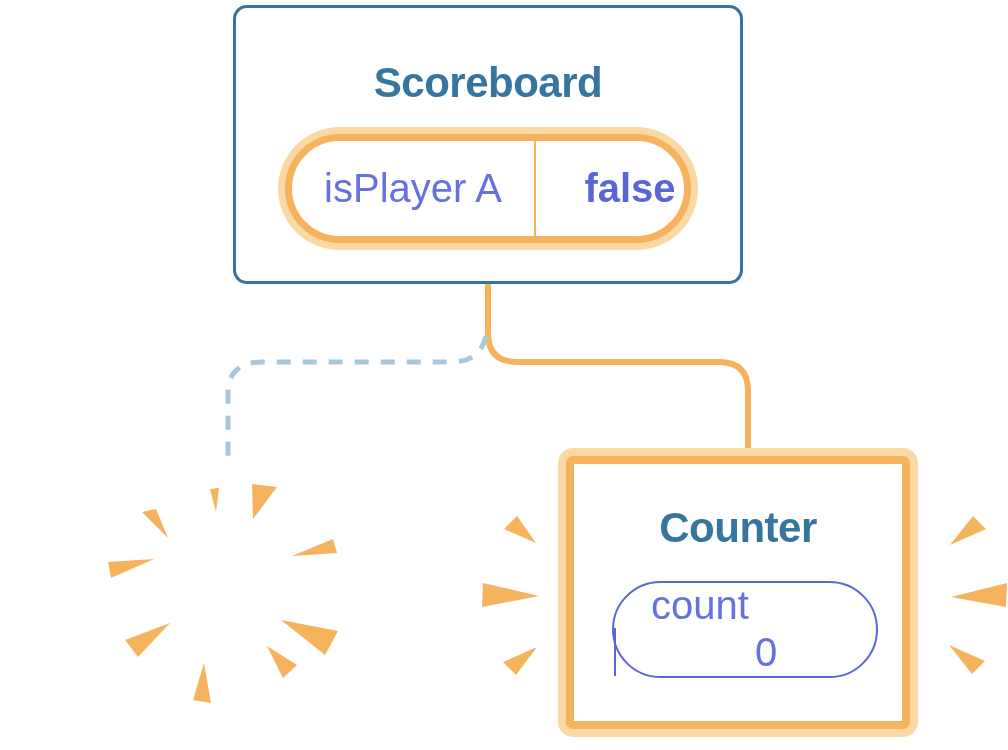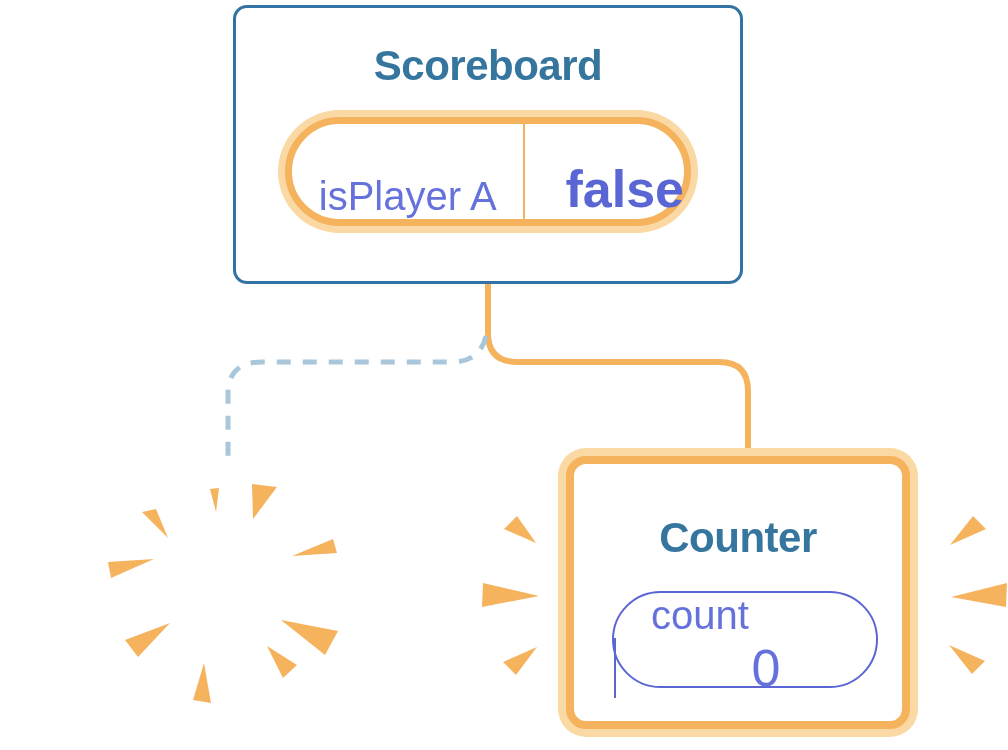--- a/index.html
+++ b/index.html
@@ -5,51 +5,51 @@
   html,body{margin:0;padding:0;background:#ffffff;}
   .canvas{
     position:relative;width:1008px;height:750px;overflow:hidden;
     font-family:"Liberation Sans", sans-serif;background:#ffffff;
   }
   .underlay{position:absolute;left:0;top:0;}
   .card{position:absolute;box-sizing:border-box;background:#ffffff;display:flex;flex-direction:column;align-items:center;}
   .scoreboard-card{
     left:233px;top:5px;width:510px;height:279px;
     border:3px solid var(--cardBorderBlue);border-radius:14px;
-    padding-top:34px;
+    padding-top:51px;
   }
   .counter-card{
     left:566px;top:456px;width:344px;height:273px;
-    border:8px solid var(--orange);border-radius:20px;
+    border:8px solid var(--orange);border-radius:7px;
     box-shadow:0 0 0 8px var(--orangeSoft);
-    padding-top:50px;
+    padding-top:40px;
   }
   .comp-title{
     font-size:42px;font-weight:600;letter-spacing:-0.5px;
     color:var(--titleBlue);line-height:48px;white-space:nowrap;
   }
   .pill{
     display:flex;align-items:stretch;box-sizing:border-box;background:#ffffff;
   }
   .state-pill-hot{
     margin-top:27px;width:406px;height:109px;
     border:7px solid var(--orange);border-radius:999px;
     box-shadow:0 0 0 7px var(--orangeSoft);
   }
   .state-pill-cool{
     margin-top:29px;margin-left:14px;width:266px;height:97px;
     border:2px solid var(--purpleDeep);border-radius:999px;flex-direction:column;
   }
-  .pill-cell{display:flex;align-items:flex-end;justify-content:center;white-space:nowrap;}
+  .pill-cell{display:flex;align-items:center;justify-content:center;white-space:nowrap;}
   .state-pill-hot .cell-label{width:242px;}
   .state-pill-hot .cell-value{flex:1;border-left:2px solid var(--orange);}
   .state-pill-cool .cell-label{width:172px;}
   .state-pill-cool .cell-value{flex:1;border-left:2px solid var(--purpleDeep);}
   .state-label{font-size:40px;color:var(--purple);}
-  .state-value{font-size:52px;color:var(--purple);margin-left:40px;}
+  .state-value{font-size:40px;color:var(--purple);margin-left:40px;}
   .state-value.bold{font-weight:700;color:var(--purpleDeep);}
 </style>
 </head>
 <body>
 
 <div class="canvas">
 
   <svg class="underlay" width="1008" height="750" viewBox="0 0 1008 750">
 
     <path d="M 488 283 L 488 333 Q 488 362 517 362 L 719 362 Q 748 362 748 391 L 748 452" fill="none" stroke="var(--orange)" stroke-width="6" stroke-linecap="round"></path>

